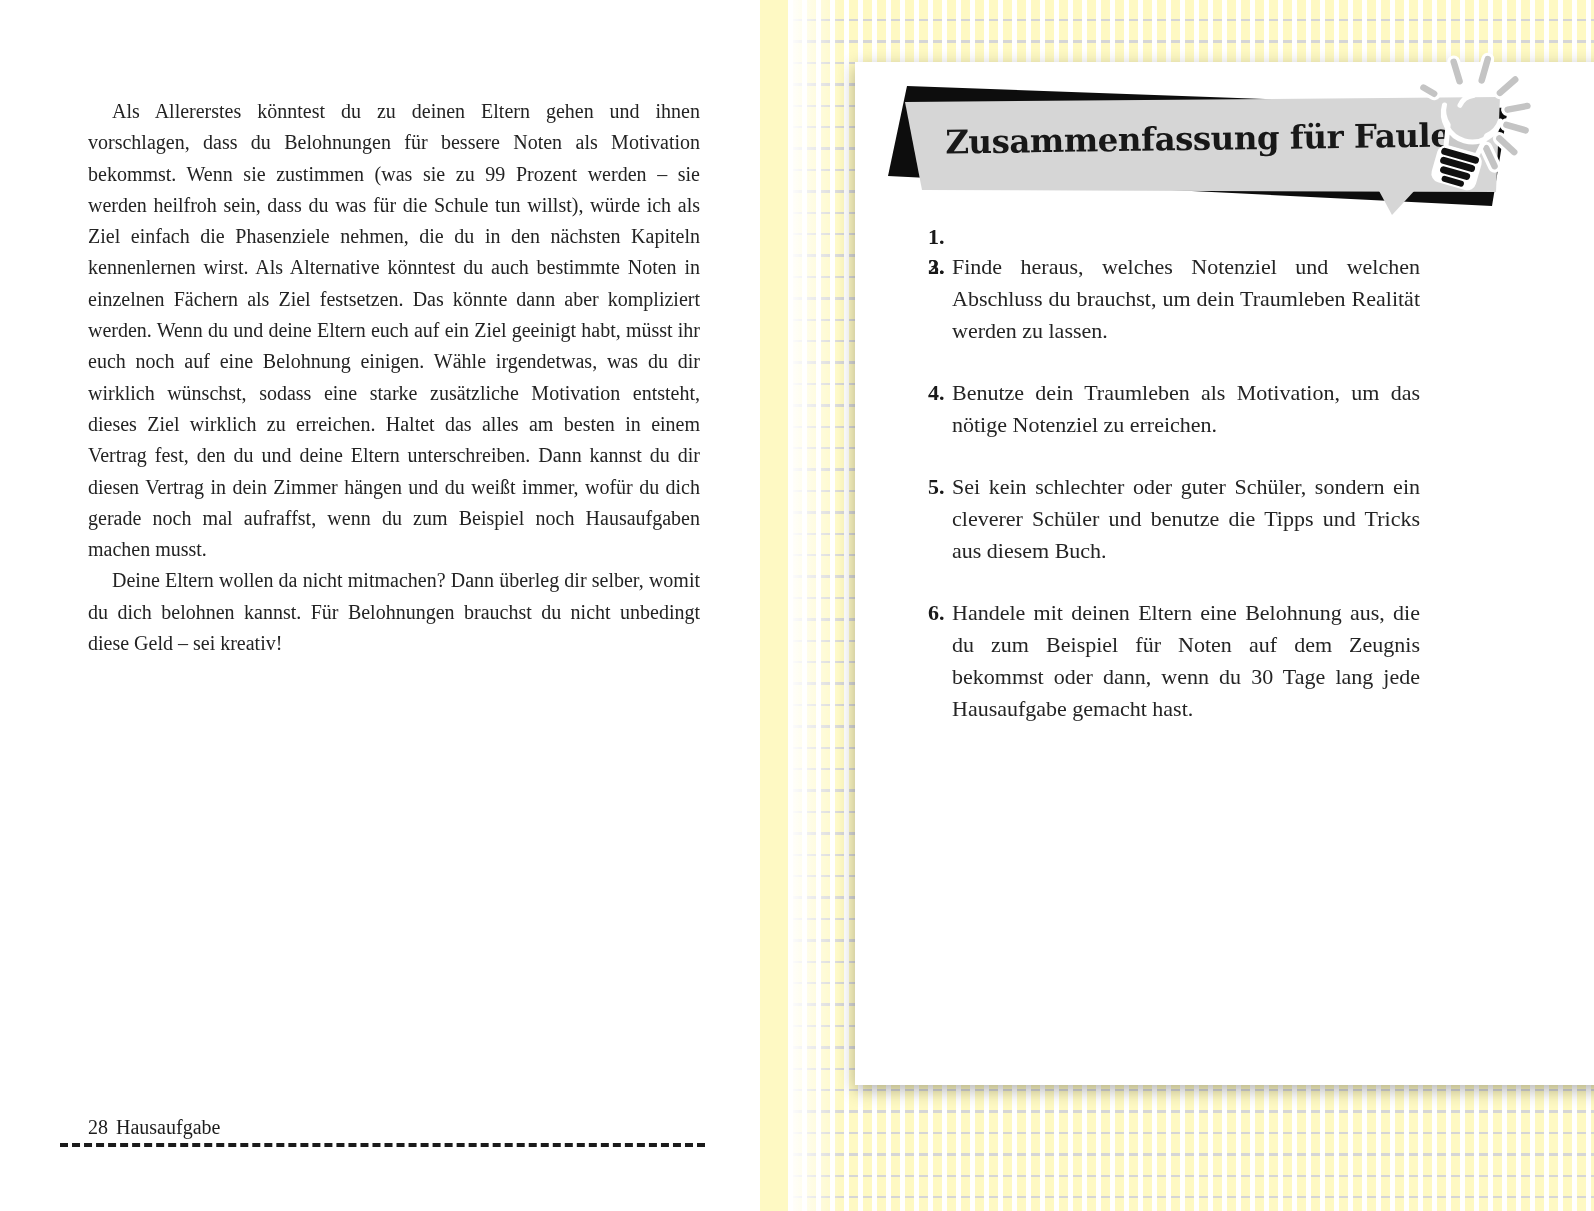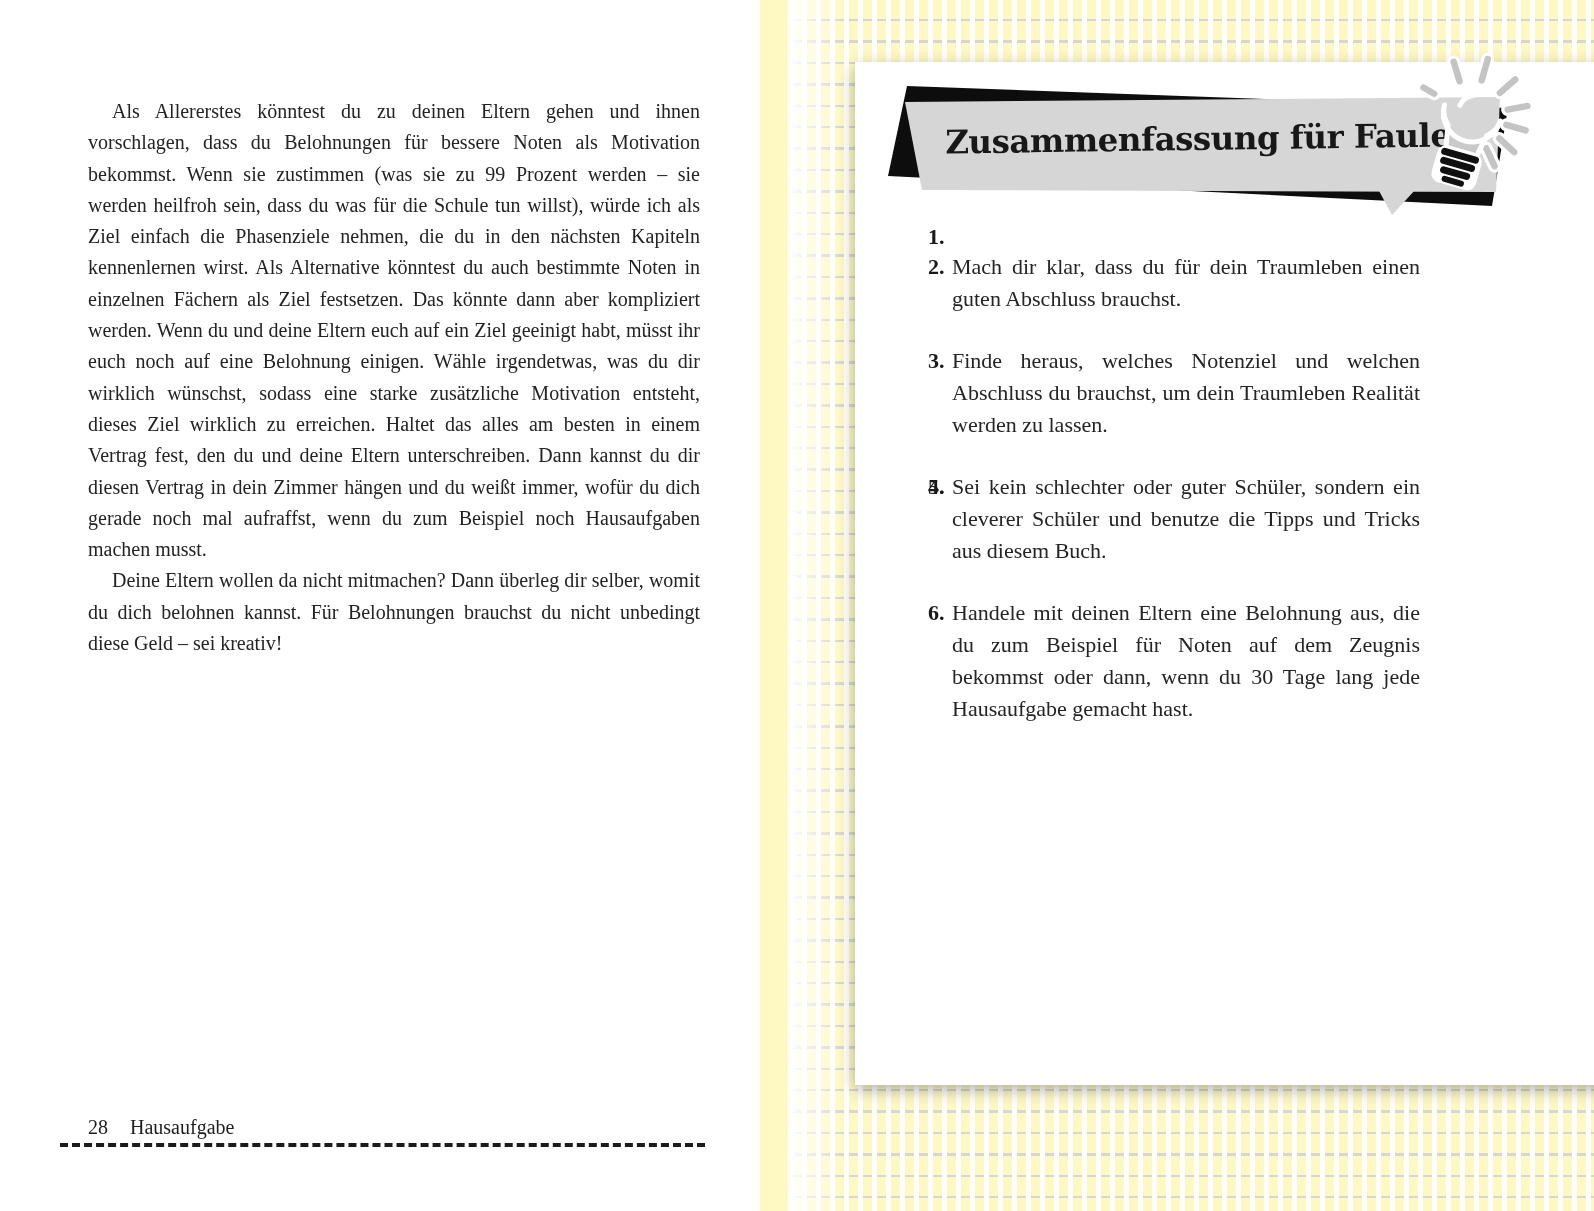--- a/index.html
+++ b/index.html
@@ -13,21 +13,21 @@
   .left-page{position:absolute;left:0;top:0;width:760px;height:1211px;background:#ffffff;}
   .left-text{
     position:absolute;left:88px;top:96px;width:612px;
     font-size:20px;line-height:31.3px;text-align:justify;
     hyphens:auto;-webkit-hyphens:auto;color:#232323;
   }
   .left-text p{margin:0;text-indent:24px;}
   .left-footer{
     position:absolute;left:88px;top:1116px;font-size:20px;color:#1d1d1d;
   }
-  .left-footer .pageno{margin-right:22px;text-align:right;}
+  .left-footer .pageno{margin-right:8px;text-align:right;}
   .footer-dash{
     position:absolute;left:60px;top:1143px;width:645px;height:0;
     border-top:4px dashed #1b1b1b;
   }
 
   
   .ruled{
     position:absolute;left:788px;top:0;width:806px;height:1211px;
     background-image:
       linear-gradient(90deg,#ffffff 0px,rgba(255,255,255,0) 55px),
@@ -123,28 +123,28 @@
         <rect x="-11.5" y="16" width="23" height="6" rx="3" fill="#101010"></rect>
       </g>
     </svg>
 
     <ol class="summary-list">
       <li>
         <span class="num">1.</span>
       </li>
       <li>
         <span class="num">2.</span>
-        <span>Mach dir klar, dass du für dein Traumleben einen guten Abschluss brauchst.</span>
       </li>
       <li>
         <span class="num">3.</span>
         <span>Finde heraus, welches Notenziel und welchen Abschluss du brauchst, um dein Traumleben Realität werden zu lassen.</span>
       </li>
       <li>
         <span class="num">4.</span>
+        <span>Benutze dein Traumleben als Motivation, um das nötige Notenziel zu erreichen.</span>
       </li>
       <li>
         <span class="num">5.</span>
         <span>Sei kein schlechter oder guter Schüler, sondern ein cleverer Schüler und benutze die Tipps und Tricks aus diesem Buch.</span>
       </li>
       <li>
         <span class="num">6.</span>
         <span>Handele mit deinen Eltern eine Belohnung aus, die du zum Beispiel für Noten auf dem Zeugnis bekommst oder dann, wenn du 30 Tage lang jede Hausaufgabe gemacht hast.</span>
       </li>
     </ol>

